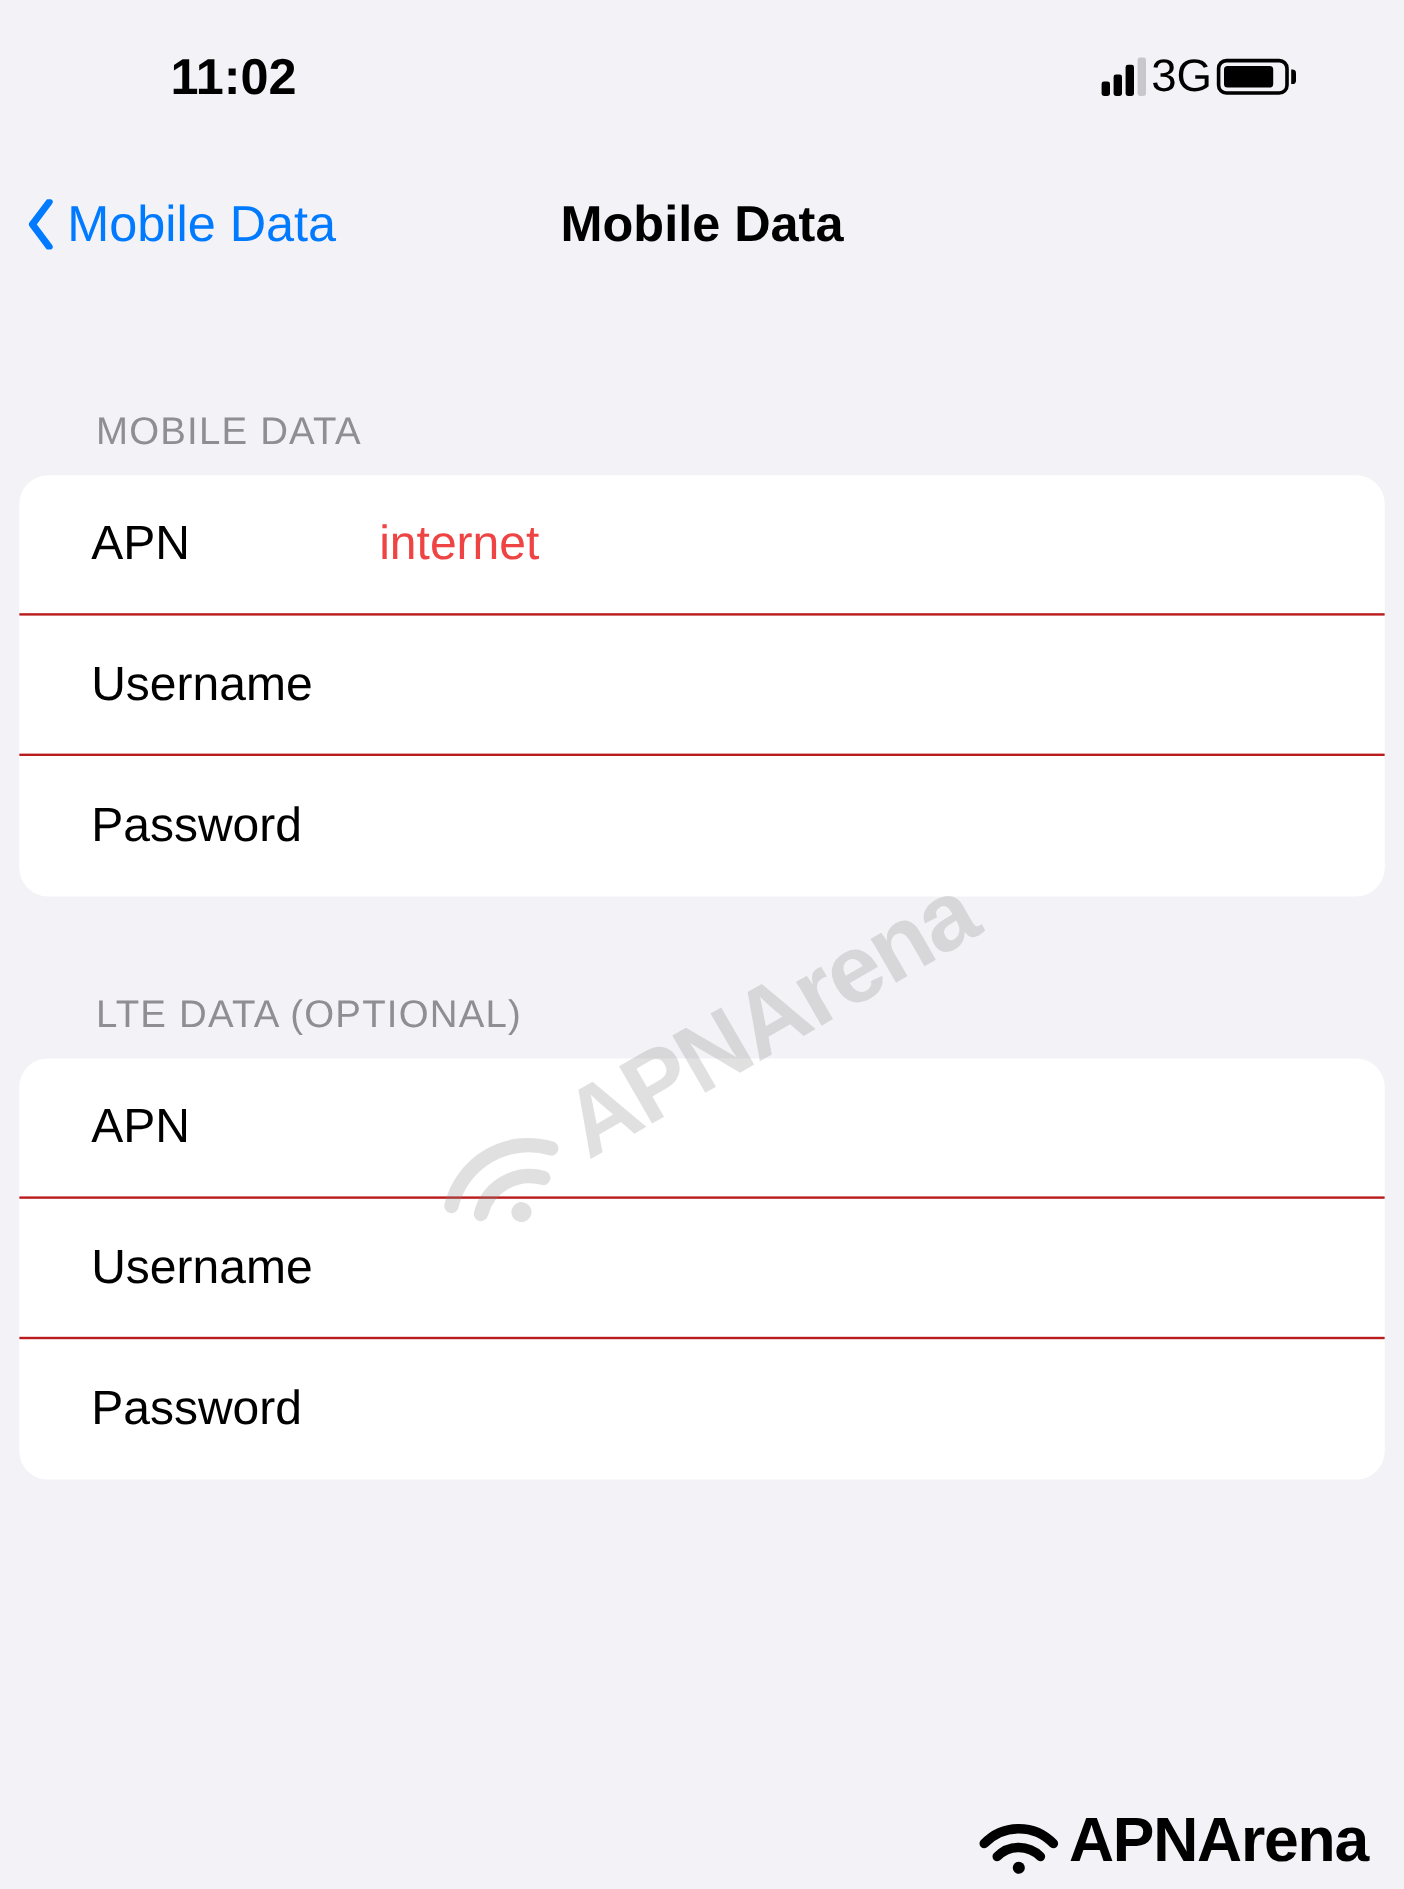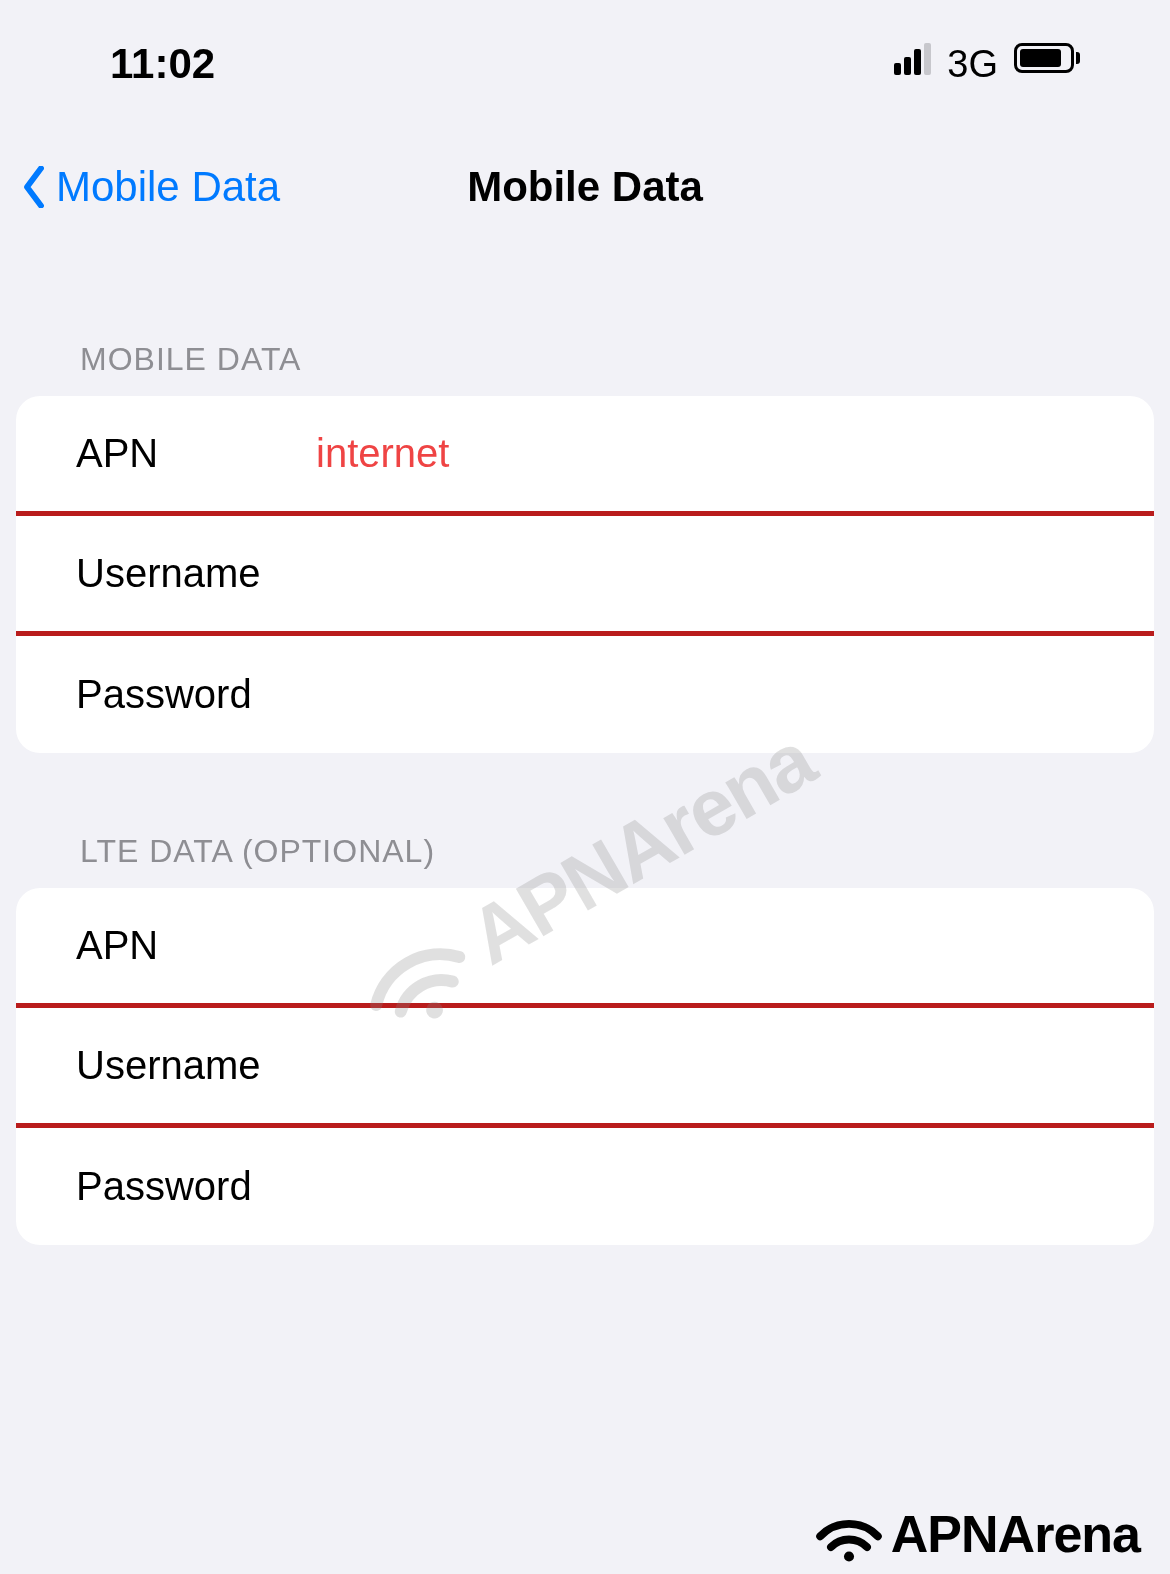--- a/index.html
+++ b/index.html
@@ -18,25 +18,26 @@
     .status-bar {
       display: flex;
       justify-content: space-between;
       align-items: center;
       padding: 40px 90px 20px 110px;
     }
     .status-time {
       font-size: 42px;
       font-weight: 600;
       color: #000;
+      margin-left: 32px;
     }
     .status-right {
       display: flex;
-      align-items: flex-start;
-      gap: 16px;
+      align-items: center;
+      gap: 4px;
     }
     .signal-bars {
       display: flex;
       align-items: flex-end;
       gap: 3px;
     }
     .bar {
       width: 7px;
       background: #000;
       border-radius: 2px;
@@ -119,21 +120,21 @@
       border-radius: 24px;
       overflow: hidden;
     }
     .row {
       display: flex;
       align-items: center;
       padding: 35px 60px;
       min-height: 117px;
     }
     .row:not(:last-child) {
-      border-bottom: 5px solid #b91c1c;
+      border-bottom: 2px solid #b91c1c;
     }
     .row-label {
       font-size: 40px;
       font-weight: 400;
       color: #000;
       width: 240px;
       flex-shrink: 0;
     }
     .row-input {
       font-size: 40px;

